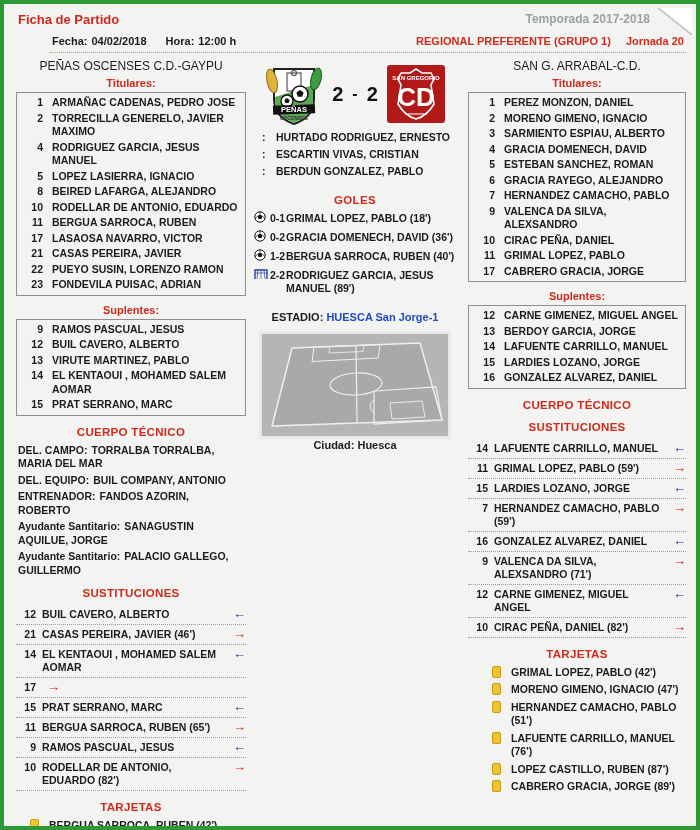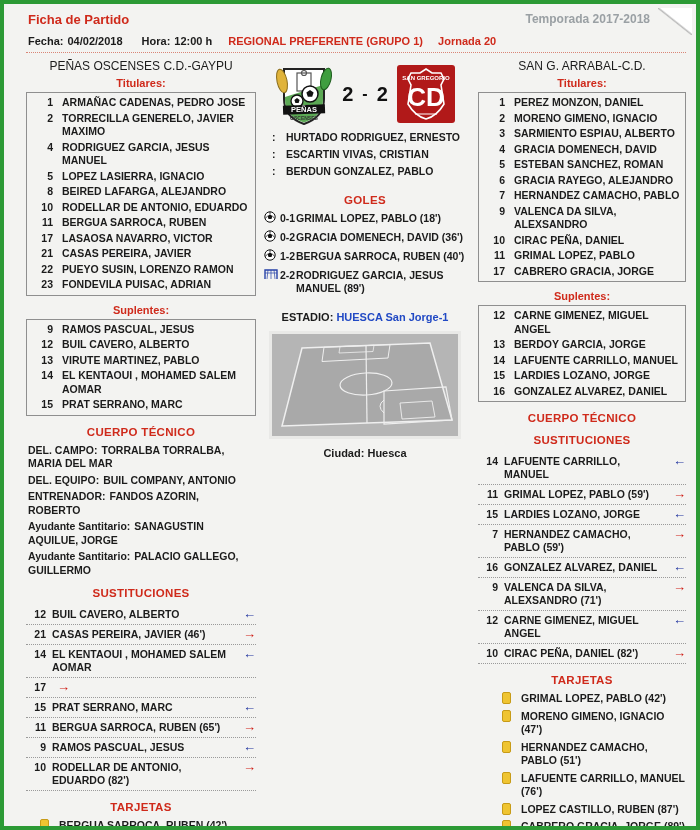--- a/index.html
+++ b/index.html
@@ -1,31 +1,31 @@
 <!DOCTYPE html>
 <html><head>
 <meta charset="utf-8">
 <style>
   * { margin:0; padding:0; box-sizing:border-box; }
   html,body { width:700px; }
   body { font-family:"Liberation Sans", sans-serif; background:#e9e9e7; }
   .page {
     position:relative; width:700px; height:830px;
     border:4px solid #2c9a35; background:#f3f3f1;
-    padding:6px 10px 8px 22px; overflow:hidden;
+    padding:6px 10px 8px 12px; overflow:hidden;
   }
   
   .hdr-row1 { display:flex; justify-content:space-between; align-items:flex-start; padding:2px 2px 0 2px; }
   .page-title { color:#cf2a1b; font-size:13px; font-weight:700; }
   .season { color:#9aa0a4; font-size:12px; font-weight:700; margin-right:34px; }
   .corner-fold {
     position:absolute; top:4px; right:4px; width:34px; height:27px;
     background:linear-gradient(to bottom left, #ffffff 46%, #b9b9b9 50%, #f3f3f1 53%);
   }
-  .hdr-row2 { display:flex; justify-content:flex-start; align-items:center; margin-top:8px; padding:0 2px 5px 2px; border-bottom:1px dotted #d98576; }
+  .hdr-row2 { display:flex; justify-content:space-between; align-items:center; margin-top:8px; padding:0 2px 5px 2px; border-bottom:1px dotted #d98576;margin-left:34px; }
   .meta-left, .meta-right { font-size:11px; font-weight:700; color:#1b1b1b; }
   .meta-left .lbl { margin-right:4px; }
   .meta-left .val { margin-right:16px; font-weight:700; }
   .meta-right { color:#cf2a1b; }
   .meta-right .jornada { margin-left:12px; }
   
   .columns { display:flex; margin-top:4px; }
   .col { color:#1b1b1b; }
   .col-left  { width:230px; }
   .col-center{ width:218px; padding:0 8px; }
@@ -61,21 +61,21 @@
   .score-sep { font-size:16px; font-weight:700; color:#111; }
   .ref-row { display:flex; font-size:10.5px; font-weight:700; line-height:13px; margin:4px 0 4px 8px; }
   .ref-colon { width:14px; flex-shrink:0; }
   .goal-row { display:flex; align-items:flex-start; font-size:10.5px; font-weight:700; line-height:13px; margin:5px 0; }
   .g-icon { width:16px; flex-shrink:0; margin-top:-1px; }
   .g-score { width:16px; flex-shrink:0; }
   .g-name { flex:1; }
   .estadio-line { text-align:center; font-size:11px; font-weight:700; margin:16px 0 8px 0; }
   .estadio-link { color:#2149c4; }
   .pitch-wrap { width:192px; height:108px; margin:0 auto; background:#b5b5b5; border:3px solid #e9e9e7; }
-  .ciudad-line { text-align:center; font-size:11px; font-weight:700; margin-top:8px; }
+  .ciudad-line { text-align:center; font-size:11px; font-weight:700; }
   .ciudad-line .val { font-weight:700; }
   svg text { font-family:"Liberation Sans", sans-serif; }
 </style>
 </head>
 <body>
 
 <div class="page">
 
   <div class="hdr-row1">
     <span class="page-title">Ficha de Partido</span>

